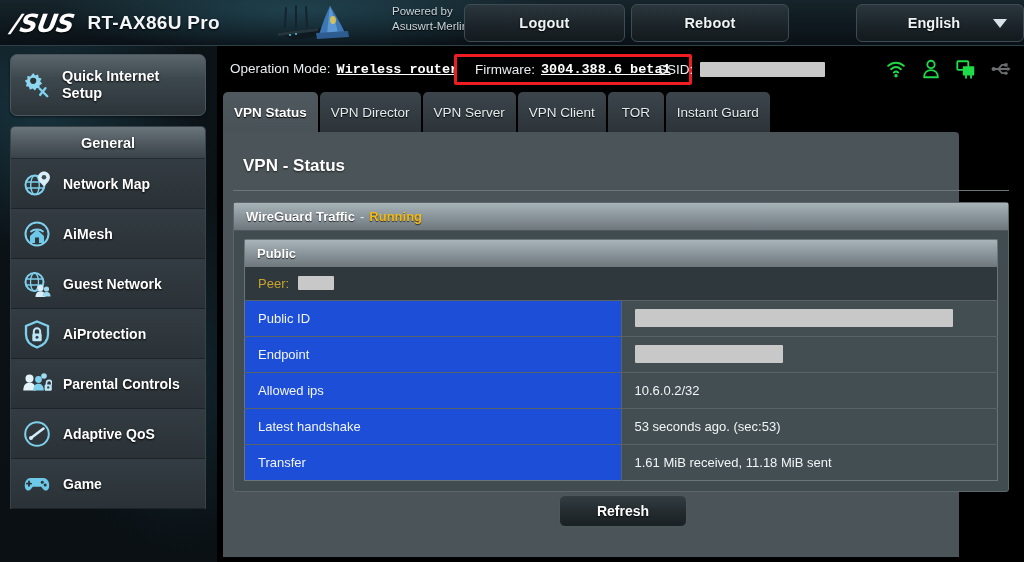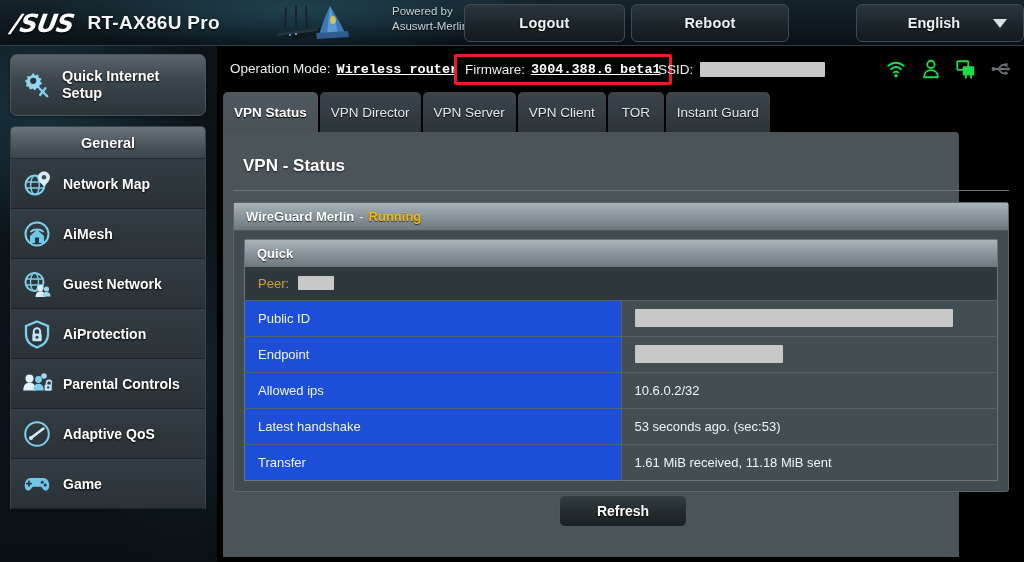--- a/index.html
+++ b/index.html
@@ -134,21 +134,21 @@
     color: #ffffff;
     text-decoration: underline;
     cursor: pointer;
   }
   .fw-highlight {
     position: absolute;
     left: 236px; top: 8px;
     height: 31px;
     border: 3px solid #ef1d22;
     border-radius: 2px;
-    padding: 0 8px;
+    padding: 0 18px;
     display: flex; align-items: center; gap: 6px;
     background: #000;
   }
   .ssid-group {
     position: absolute;
     left: 440px;
     display: flex; align-items: center; gap: 7px;
   }
   .redact {
     display: inline-block;
@@ -578,28 +578,28 @@
     </div>
 
     <div class="panel">
 
       <div class="page-title">VPN - Status</div>
       <div class="title-rule"></div>
 
       <div class="wg-block">
 
         <div class="wg-header">
-          <span class="wg-name">WireGuard Merlin</span>
+          <span class="wg-name">WireGuard Traffic</span>
           <span class="wg-dash">-</span>
           <span class="wg-state">Running</span>
         </div>
 
         <div class="peers-wrap">
           <div class="peers-header">
-            <span>Quick</span>
+            <span>Public</span>
           </div>
 
           <table class="peer-table">
             <tbody>
               <tr class="peer-id-row">
                 <td colspan="2">
                   <span class="peer-label">Peer:</span>
                   <span class="redact" style="width:36px;height:14px;margin-left:5px;vertical-align:-2px;"></span>
                 </td>
               </tr>

